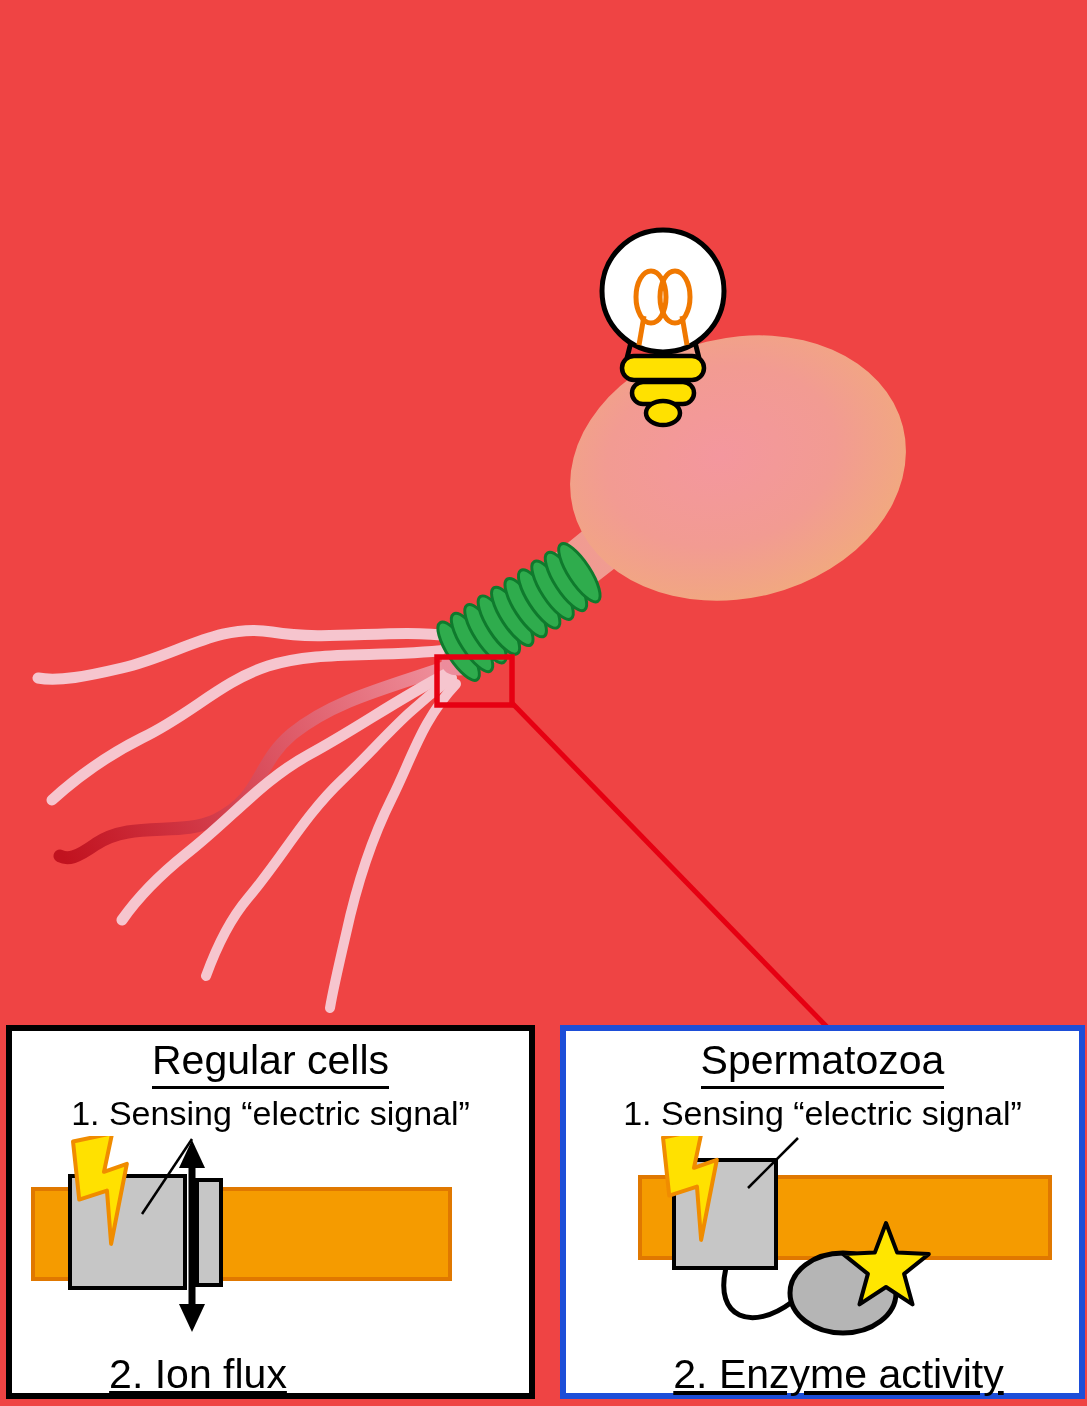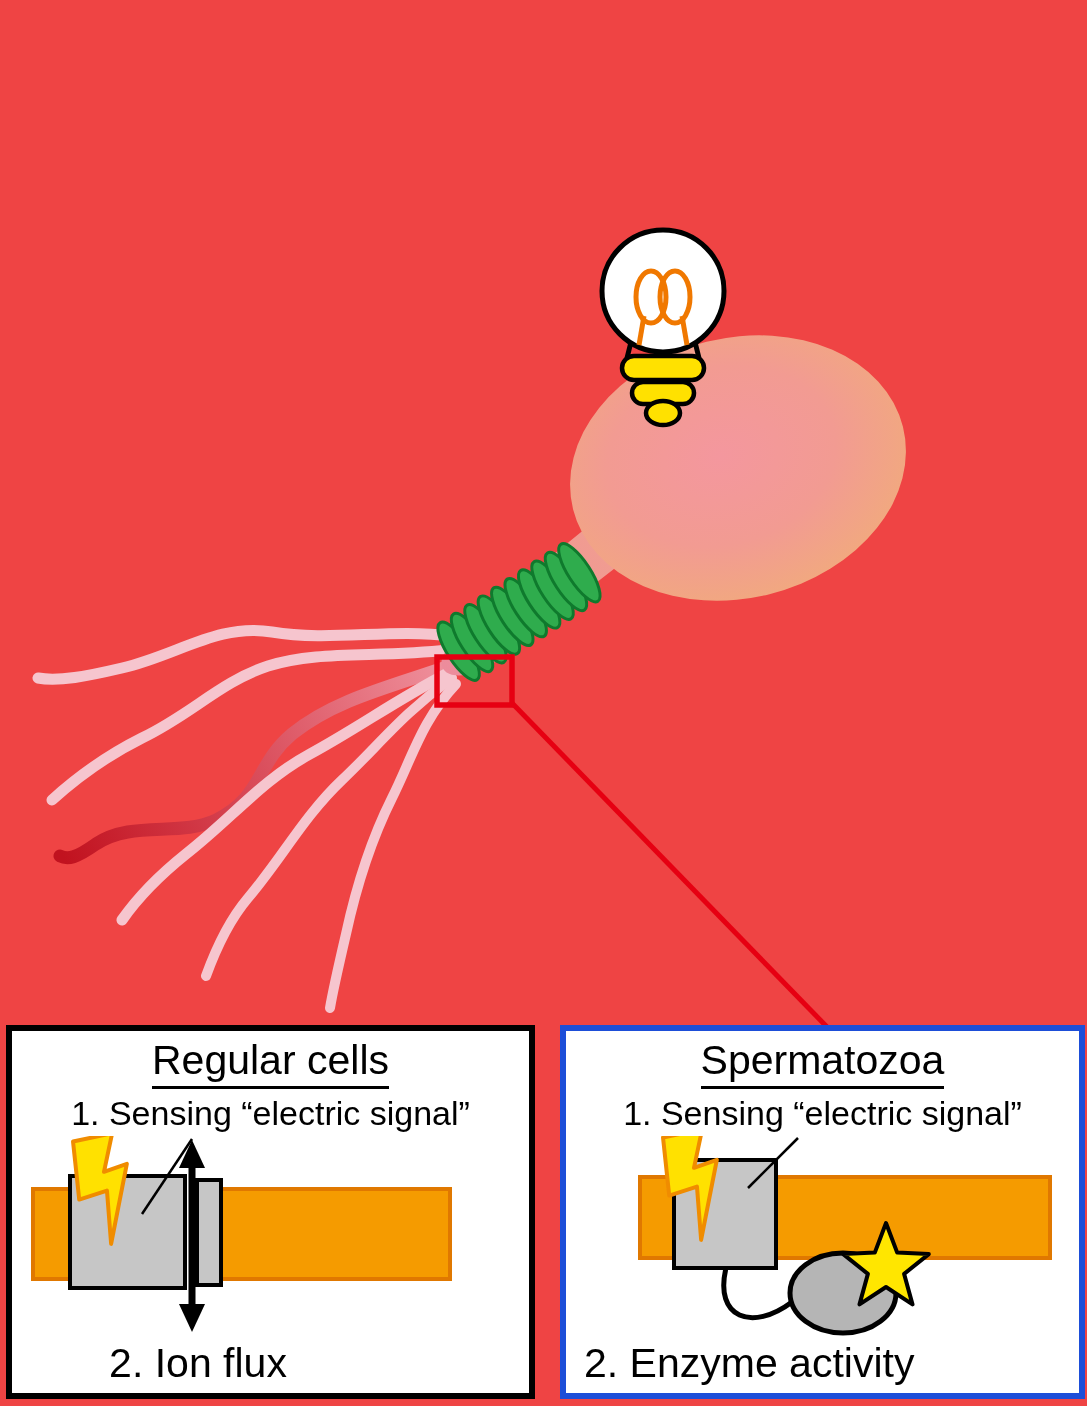--- a/index.html
+++ b/index.html
@@ -11,23 +11,23 @@
   .panel {
     position:absolute; top:1025px; height:374px; background:#ffffff;
     box-sizing:border-box; display:flex; flex-direction:column; align-items:center;
   }
   .panel-left  { left:6px;   width:529px; border:6px solid #000000; }
   .panel-right { left:560px; width:525px; border:6px solid #1d4ed8; }
   .panel-title { font-size:41px; line-height:1.12; margin-top:7px; }
   .panel-title .u { display:inline-block; border-bottom:3px solid #000; padding-bottom:2px; }
   .panel-step1 { font-size:34px; line-height:1.12; margin-top:5px; white-space:nowrap; }
   .panel-svg { display:block; margin-top:4px; flex:none; }
-  .panel-step2 { font-size:41px; line-height:1.1; margin-top:5px; }
+  .panel-step2 { font-size:41px; line-height:1.1; margin-top:16px;text-decoration:underline; }
   .step2-left  { width:372px; text-align:center; align-self:flex-start; }
-  .step2-right { width:100%; box-sizing:border-box; text-align:left; padding-left:18px; }
+  .step2-right { width:100%; box-sizing:border-box; text-align:center; padding-left:32px; }
 </style>
 </head>
 <body>
 
 <div class="stage">
 
   <svg class="main-svg" width="1087" height="1406" viewBox="0 0 1087 1406">
     <defs>
       <radialGradient id="headGrad" cx="46%" cy="44%" r="62%">
         <stop offset="0%" stop-color="#F4979E"></stop>

